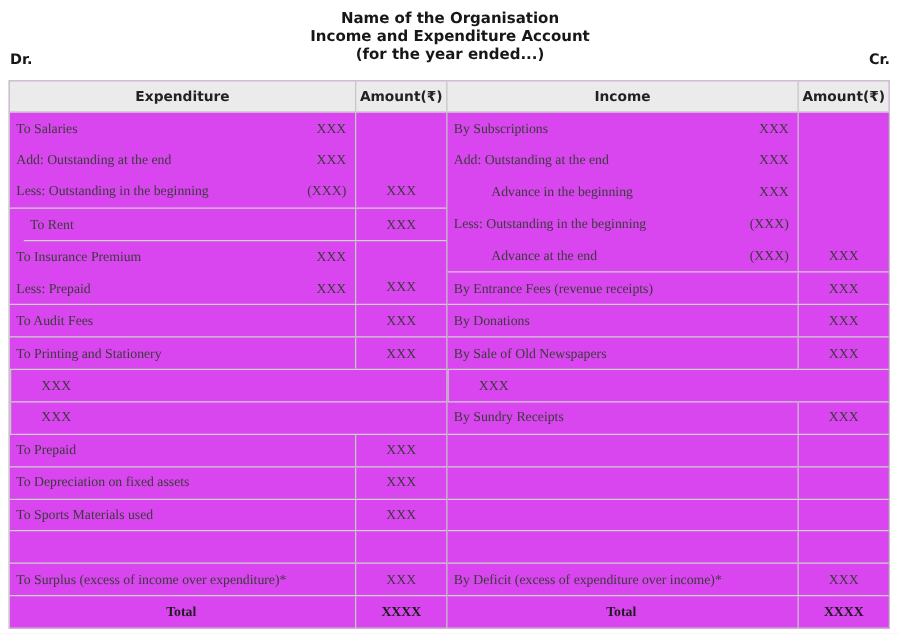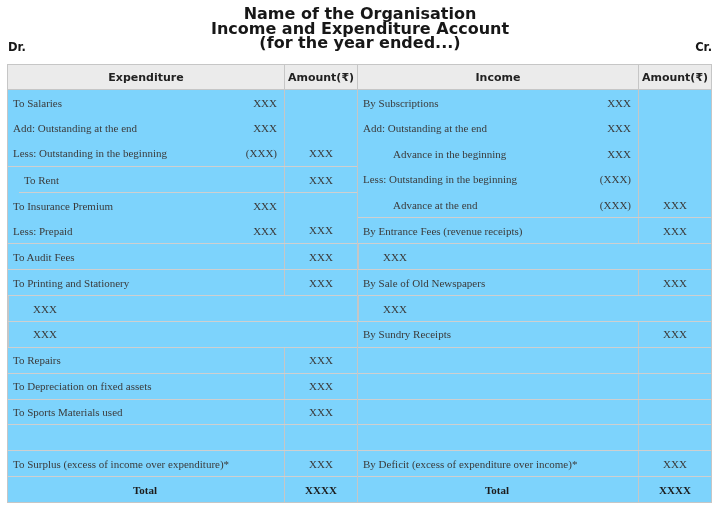--- a/index.html
+++ b/index.html
@@ -8,31 +8,31 @@
     width: 720px; height: 507px;
     position: relative;
     font-family: "DejaVu Sans", "Liberation Sans", sans-serif;
     font-size: 11px;
     color: #3b3b3b;
     overflow: hidden;
   }
   .title-block {
     position: absolute; top: 7px; left: 0; width: 100%;
     text-align: center; font-weight: bold; color: #171717;
-    font-size: 16px; line-height: 14.5px;
+    font-size: 12px; line-height: 14.5px;
   }
   .drcr { position: absolute; top: 40px; font-weight: bold; color: #171717; font-size: 11.5px; }
   .dr { left: 8px; }
   .cr { right: 8px; }
 
   .acct-table {
     position: absolute; left: 7px; top: 64px;
     width: 705px; height: 439px;
     border: 1px solid #c6c6c6;
-    background: #7dd3fc;
+    background: #d946ef;
   }
   .thead {
     display: flex; height: 25px;
     background: #ebebeb;
     border-bottom: 1px solid #c6c6c6;
     font-weight: bold; color: #222222;
   }
   .thead .h-left { display: flex; width: 350px; border-right: 1px solid #c6c6c6; }
   .thead .h-right { display: flex; flex: 1; }
   .hcell { display: flex; align-items: center; justify-content: center; }
@@ -156,21 +156,21 @@
           </div>
         </div>
         <div class="group" style="height: 25.875px;">
           <div class="amt">
             <div class="amt-slot">XXX</div>
           </div>
         </div>
         <div class="group" style="height: 25.875px;">
           <div class="labels">
             <div class="line">
-              <span>To Repairs</span>
+              <span>To Prepaid</span>
             </div>
           </div>
           <div class="amt">
             <div class="amt-slot">XXX</div>
           </div>
         </div>
         <div class="group" style="height: 25.875px;">
           <div class="labels">
             <div class="line">
               <span>To Depreciation on fixed assets</span>
@@ -253,20 +253,25 @@
           <div class="labels">
             <div class="line">
               <span>By Entrance Fees (revenue receipts)</span>
             </div>
           </div>
           <div class="amt">
             <div class="amt-slot">XXX</div>
           </div>
         </div>
         <div class="group" style="height: 25.875px;">
+          <div class="labels">
+            <div class="line">
+              <span>By Donations</span>
+            </div>
+          </div>
           <div class="amt">
             <div class="amt-slot">XXX</div>
           </div>
         </div>
         <div class="group" style="height: 25.875px;">
           <div class="labels">
             <div class="line">
               <span>By Sale of Old Newspapers</span>
             </div>
           </div>

